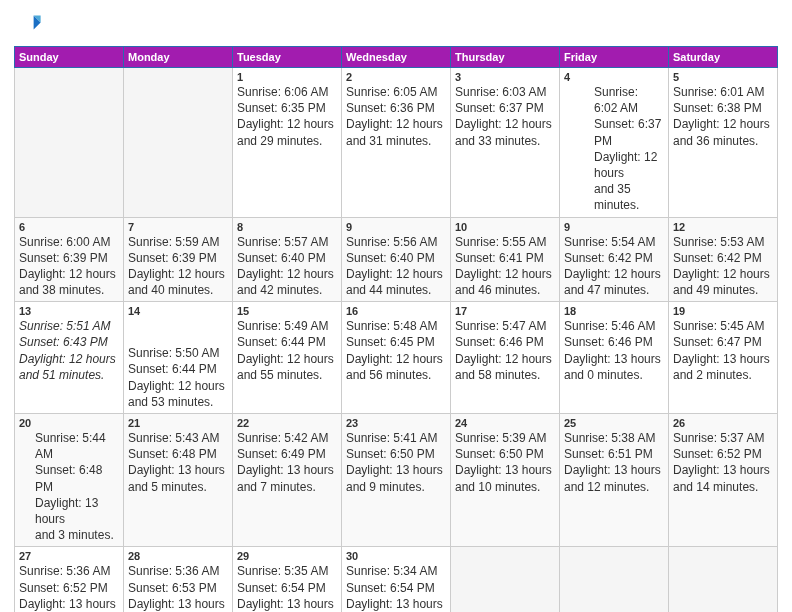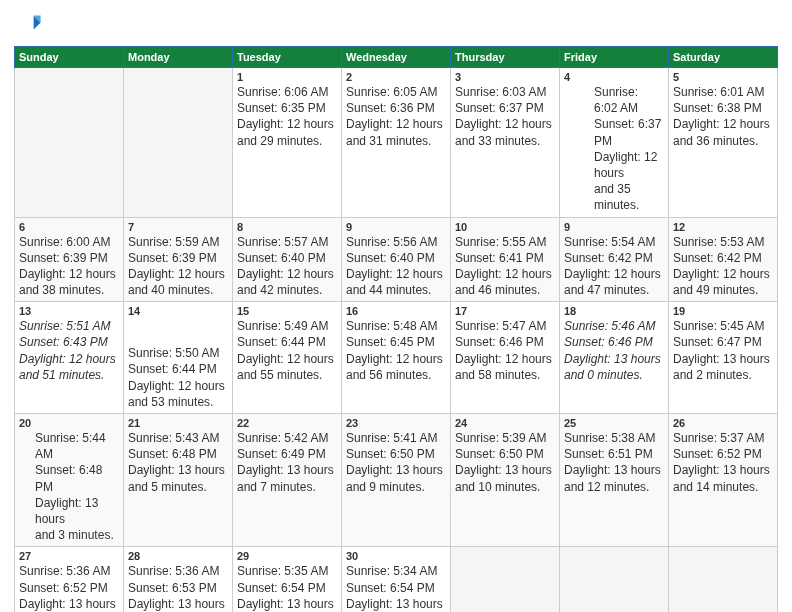--- a/index.html
+++ b/index.html
@@ -59,21 +59,21 @@
       font-size: 14px;
       color: #555;
     }
     .calendar-table {
       width: 100%;
       border-collapse: collapse;
       flex: 1;
       table-layout: fixed;
     }
     .calendar-table th {
-      background: #15803d;
+      background: #a21caf;
       color: #fff;
       font-size: 11px;
       font-weight: bold;
       padding: 4px 4px;
       text-align: left;
       border: 1px solid #2a6aaf;
     }
     .calendar-table td {
       vertical-align: top;
       padding: 3px 4px;
@@ -258,21 +258,21 @@
           </td>
           <td>
             <span class="day-num">17</span>
             <div class="day-info" style="white-space: pre-line;">Sunrise: 5:47 AM
 Sunset: 6:46 PM
 Daylight: 12 hours
 and 58 minutes.</div>
           </td>
           <td>
             <span class="day-num">18</span>
-            <div class="day-info" style="white-space: pre-line; font-style: italic;">Sunrise: 5:46 AM
+            <div class="day-info" style="white-space: pre-line;">Sunrise: 5:46 AM
 Sunset: 6:46 PM
 Daylight: 13 hours
 and 0 minutes.</div>
           </td>
           <td>
             <span class="day-num">19</span>
             <div class="day-info" style="white-space: pre-line;">Sunrise: 5:45 AM
 Sunset: 6:47 PM
 Daylight: 13 hours
 and 2 minutes.</div>

